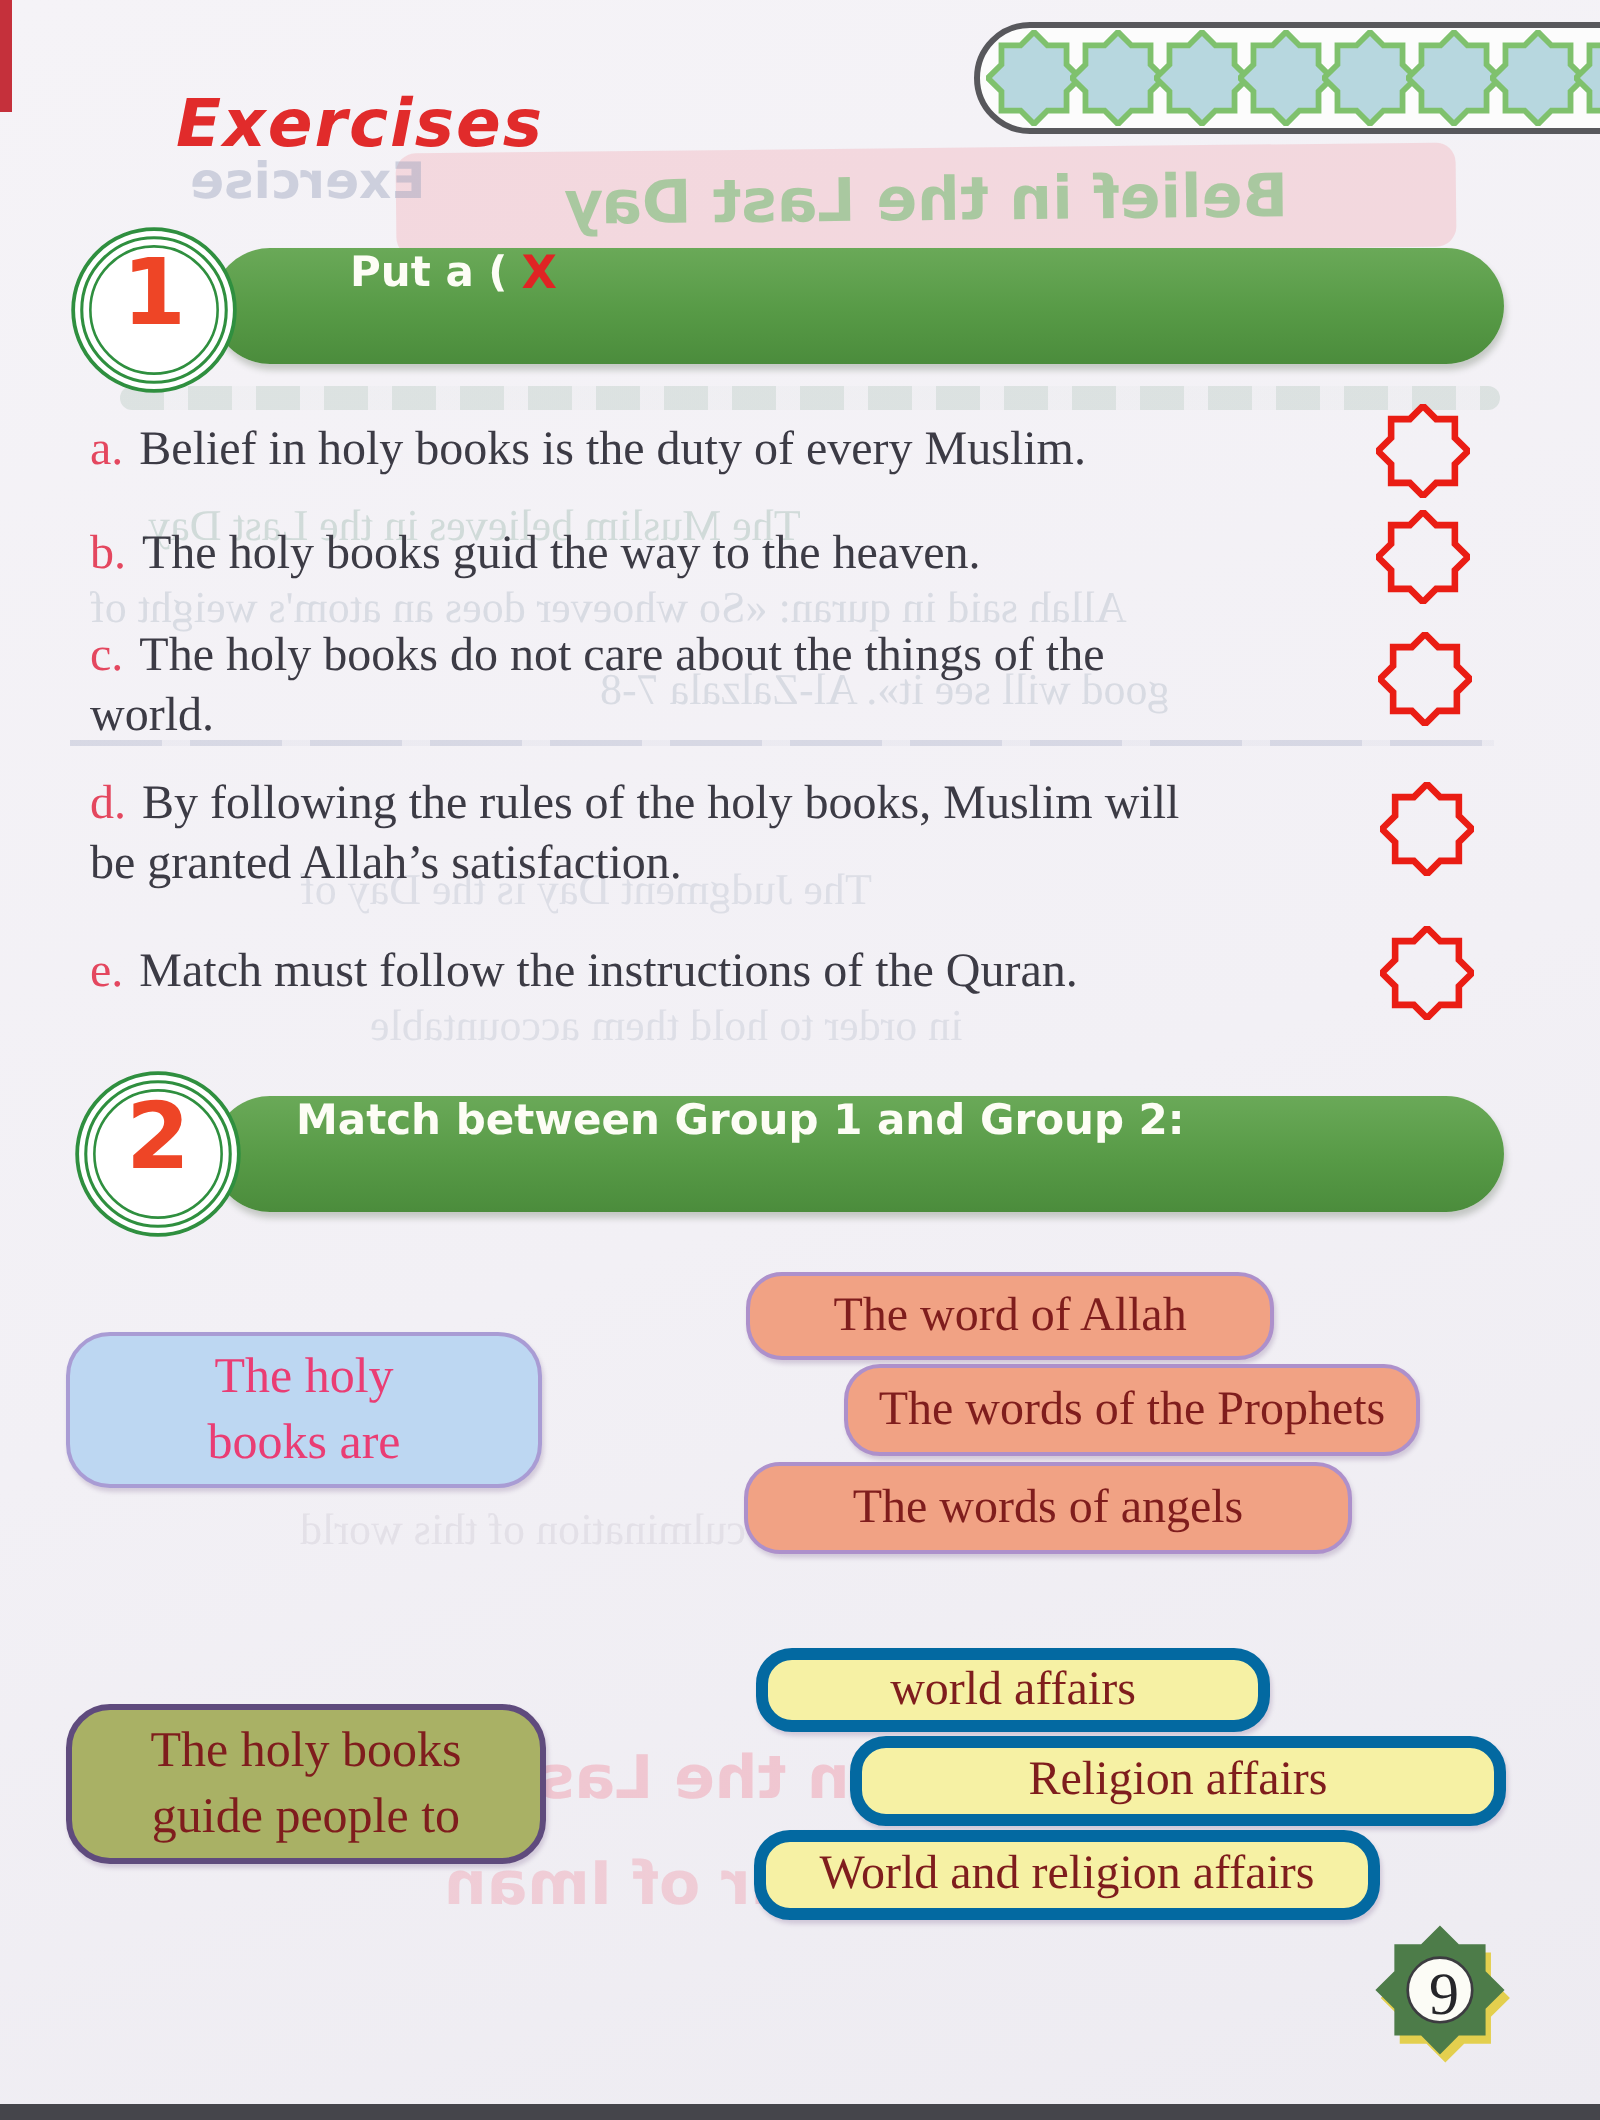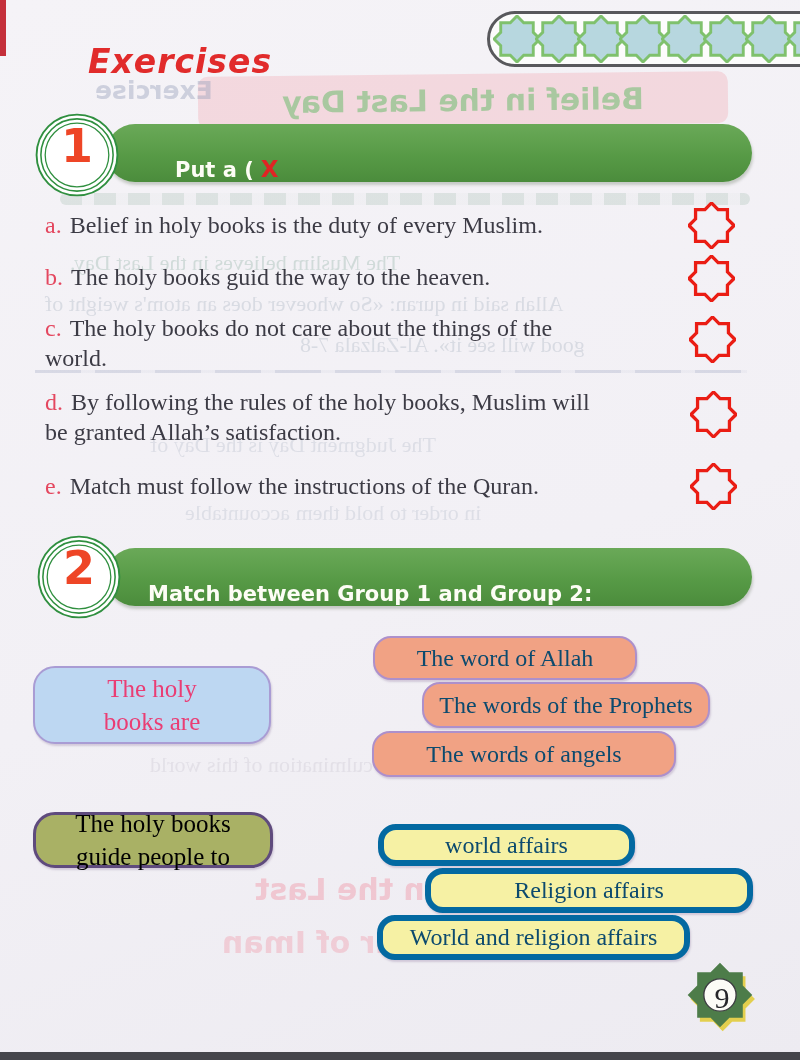--- a/index.html
+++ b/index.html
@@ -50,21 +50,21 @@
   .num-circle{width:86px;height:86px;z-index:3;}
   .num-circle svg{position:absolute;left:0;top:0;width:86px;height:86px;}
   .num-circle .ring{fill:none;stroke:#2f8f3f;}
   .num-circle .ring-bg{fill:#ffffff;stroke:#2f8f3f;stroke-width:2.2;}
   .num-circle span{position:absolute;left:0;top:7px;width:100%;text-align:center;
     font-size:46px;font-weight:bold;color:#ee4526;}
   .banner{
     height:58px;width:646px;left:106px;border-radius:29px;z-index:2;
     background:linear-gradient(#6aa958 0%,#579a46 55%,#4b8c3c 100%);
     box-shadow:1px 3px 3px rgba(60,80,50,0.25);
-    display:flex;align-items:flex-end;color:#fdfdf5;font-size:21px;font-weight:bold;
+    display:flex;align-items:flex-start;color:#fdfdf5;font-size:21px;font-weight:bold;
   }
   .banner-1{top:124px;padding-left:69px;box-sizing:border-box;}
   .banner-2{top:548px;padding-left:42px;box-sizing:border-box;font-size:21px;}
   .x-mark{color:#e02424;margin:0 7px;font-size:23px;}
   .circ-1{left:34px;top:112px;}
   .circ-2{left:36px;top:534px;}
 
   
   .item{left:45px;font-size:24px;color:#3c3b45;line-height:30px;z-index:2;}
   .item .letter{color:#e4475f;margin-right:8px;}
@@ -76,27 +76,27 @@
   .item-e{top:471px;width:660px;}
   .cbx{width:47px;height:51px;fill:none;stroke:#ea1d14;stroke-width:7px;z-index:2;}
   .cbx-a{left:688px;top:200px;}
   .cbx-b{left:688px;top:253px;}
   .cbx-c{left:689px;top:314px;}
   .cbx-d{left:690px;top:389px;}
   .cbx-e{left:690px;top:461px;}
 
   
   .mbox{border-radius:18px;display:flex;align-items:center;justify-content:center;
-    box-sizing:border-box;z-index:2;font-size:24px;color:#0c4a6e;
+    box-sizing:border-box;z-index:2;font-size:24px;color:#7f1d1d;
     font-family:"Liberation Serif",serif;box-shadow:1px 2px 2px rgba(120,90,140,0.25);}
   .mbox .ml{white-space:pre-line;text-align:center;line-height:33px;}
   .box-blue{left:33px;top:666px;width:238px;height:78px;background:#bdd7f2;
     border:2px solid #a99cd4;border-radius:22px;color:#ea3d74;font-size:25px;}
-  .box-olive{left:33px;top:812px;width:240px;height:56px;background:#a9b165;
-    border:3px solid #5f4b7d;border-radius:22px;color:#000000;font-size:25px;}
+  .box-olive{left:33px;top:852px;width:240px;height:80px;background:#a9b165;
+    border:3px solid #5f4b7d;border-radius:22px;color:#7f1d1d;font-size:25px;}
   .box-salmon{background:#f1a284;border:2px solid #ad90cb;}
   .sal-1{left:373px;top:636px;width:264px;height:44px;}
   .sal-2{left:422px;top:682px;width:288px;height:46px;}
   .sal-3{left:372px;top:731px;width:304px;height:46px;}
   .box-yellow{background:#f6f1a4;border:6px solid #0369a1;}
   .yel-1{left:378px;top:824px;width:257px;height:42px;}
   .yel-2{left:425px;top:868px;width:328px;height:45px;}
   .yel-3{left:377px;top:915px;width:313px;height:45px;}
 
   

